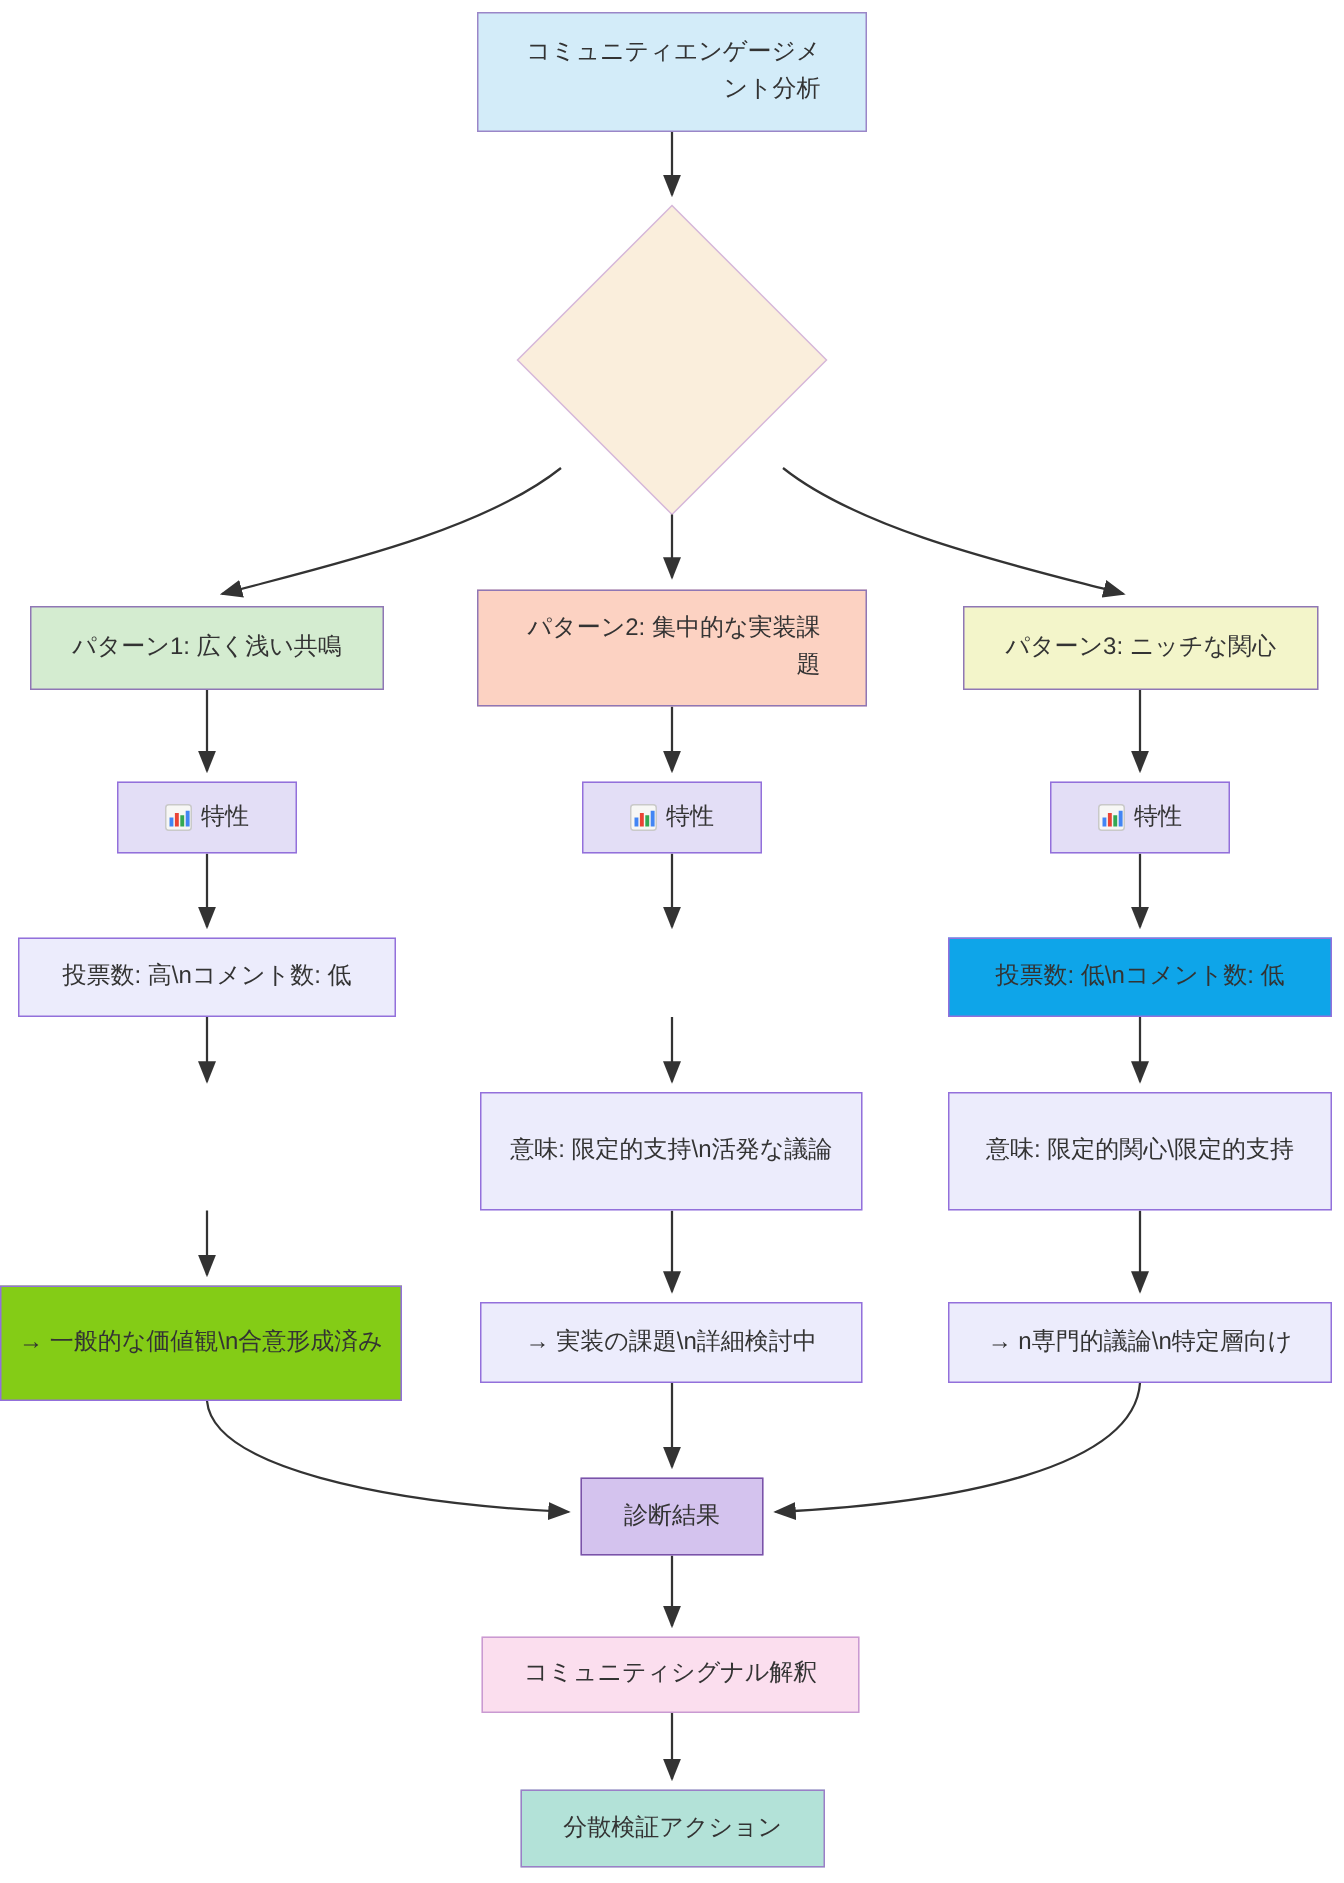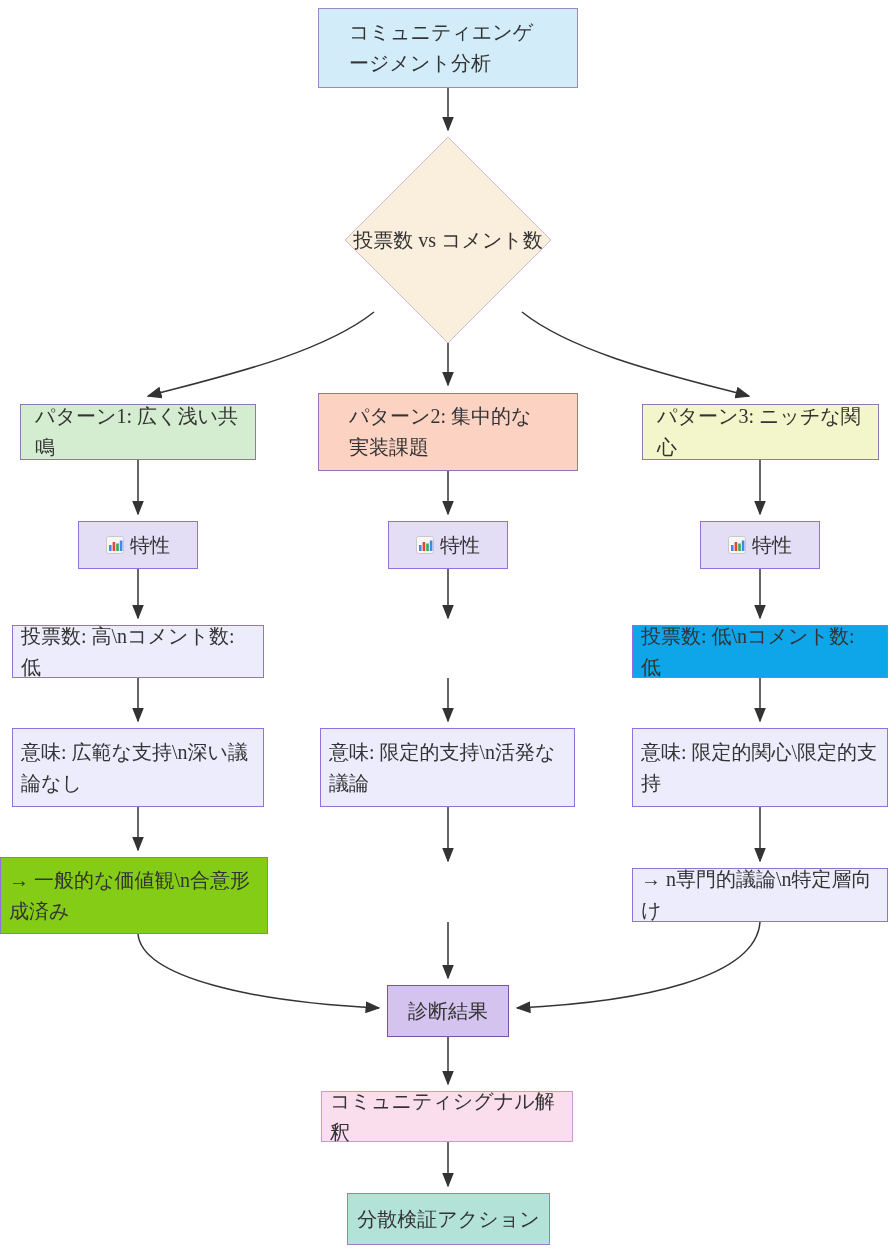--- a/index.html
+++ b/index.html
@@ -7,23 +7,22 @@
     position:relative;width:896px;height:1255px;background:#ffffff;
     font-family:"Liberation Sans","DejaVu Sans",sans-serif;color:#333;
     overflow:hidden;
   }
   .edges{position:absolute;left:0;top:0;width:896px;height:1255px;}
   .edges path.link{fill:none;stroke:#333333;stroke-width:1.5px;}
   .node{
     position:absolute;box-sizing:border-box;
     border:1px solid #9370db;
     display:flex;align-items:center;justify-content:center;
-    text-align:left;font-size:20px;line-height:1.55;color:#333;
+    text-align:right;font-size:16px;line-height:1.55;color:#333;
     word-break:break-all;
-    font-family:Liberation Serif, serif;
   }
   .diamond-label{
     position:absolute;border:none;background:transparent;
   }
   .trait{gap:6px;}
   .trait .ico{display:inline-flex;flex:0 0 auto;}
 </style>
 </head>
 <body>
 
@@ -58,21 +57,20 @@
       <path class="link" d="M138,934 C142,978 255,1002 379,1008" marker-end="url(#arrow)"></path>
       <path class="link" d="M448,922 V978" marker-end="url(#arrow)"></path>
       <path class="link" d="M760,922 C756,978 641,1002 517,1008" marker-end="url(#arrow)"></path>
       <path class="link" d="M448,1037 V1084" marker-end="url(#arrow)"></path>
       <path class="link" d="M448,1142 V1186" marker-end="url(#arrow)"></path>
     </g>
   </svg>
 
   <div class="node" style="left: 318px; top: 8px; width: 260px; height: 80px; padding: 0px 30px; background: rgb(211, 236, 249); border-color: rgb(154, 134, 200);">コミュニティエンゲージメント分析</div>
 
-  <div class="node diamond-label" style="left:345px;top:210px;width:206px;height:60px;">投票数 vs コメント数</div>
 
   <div class="node" style="left: 20px; top: 404px; width: 236px; height: 56px; padding: 0px 14px; background: rgb(212, 236, 208); border-color: rgb(143, 119, 181);">パターン1: 広く浅い共鳴</div>
 
   <div class="node" style="left: 318px; top: 393px; width: 260px; height: 78px; padding: 0px 30px; background: rgb(252, 210, 194); border-color: rgb(143, 119, 181);">パターン2: 集中的な実装課題</div>
 
   <div class="node" style="left: 642px; top: 404px; width: 237px; height: 56px; padding: 0px 14px; background: rgb(243, 245, 202); border-color: rgb(143, 119, 181);">パターン3: ニッチな関心</div>
 
   <div class="node trait" style="left: 78px; top: 521px; width: 120px; height: 48px; background: rgb(227, 222, 246); border-color: rgb(147, 112, 219);">
     <span class="ico">
       <svg width="18" height="18" viewBox="0 0 18 18">
@@ -108,25 +106,25 @@
         <rect x="10.2" y="7.5" width="2.6" height="7.5" fill="#34a853"></rect>
         <rect x="13.8" y="4.5" width="2.6" height="10.5" fill="#4285f4"></rect>
       </svg>
     </span>
     <span>特性</span>
   </div>
 
   <div class="node" style="left: 12px; top: 625px; width: 252px; height: 53px; padding: 0px 8px; background: rgb(236, 236, 252); border-color: rgb(147, 112, 219);">投票数: 高\nコメント数: 低</div>
   <div class="node" style="left: 632px; top: 625px; width: 256px; height: 53px; padding: 0px 8px; background: #0ea5e9; border-color: rgb(147, 112, 219);">投票数: 低\nコメント数: 低</div>
 
-  <div class="node" style="left: 12px; top: 728px; width: 252px; height: 79px; padding: 0px 8px; background: rgb(236, 236, 252); border-color: rgb(147, 112, 219);">意味: 広範な支持\n深い議論なし</div>
   <div class="node" style="left: 320px; top: 728px; width: 255px; height: 79px; padding: 16px 8px; background: rgb(236, 236, 252); border-color: rgb(147, 112, 219);">意味: 限定的支持\n活発な議論</div>
   <div class="node" style="left: 632px; top: 728px; width: 256px; height: 79px; padding: 0px 8px; background: rgb(236, 236, 252); border-color: rgb(147, 112, 219);">意味: 限定的関心\限定的支持</div>
 
   <div class="node" style="left: 0; top: 857px; width: 268px; height: 77px; padding: 0px 8px; background: #84cc16; border-color: rgb(147, 112, 219);">→ 一般的な価値観\n合意形成済み</div>
+  <div class="node" style="left: 320px; top: 868px; width: 255px; height: 54px; padding: 0px 8px; background: rgb(236, 236, 252); border-color: rgb(147, 112, 219);">→ 実装の課題\n詳細検討中</div>
   <div class="node" style="left: 632px; top: 868px; width: 256px; height: 54px; padding: 0px 8px; background: rgb(236, 236, 252); border-color: rgb(147, 112, 219);">→ n専門的議論\n特定層向け</div>
 
   <div class="node" style="left: 387px; top: 985px; width: 122px; height: 52px; background: rgb(212, 195, 238); border-color: rgb(122, 83, 168);">診断結果</div>
 
   <div class="node" style="left: 321px; top: 1091px; width: 252px; height: 51px; padding: 0px 8px; background: rgb(251, 222, 238); border-color: rgb(201, 154, 210);">コミュニティシグナル解釈</div>
 
   <div class="node" style="left: 347px; top: 1193px; width: 203px; height: 52px; padding: 0px 8px; background: rgb(179, 226, 216); border-color: rgb(155, 127, 199);">分散検証アクション</div>
 
 </div>
 

